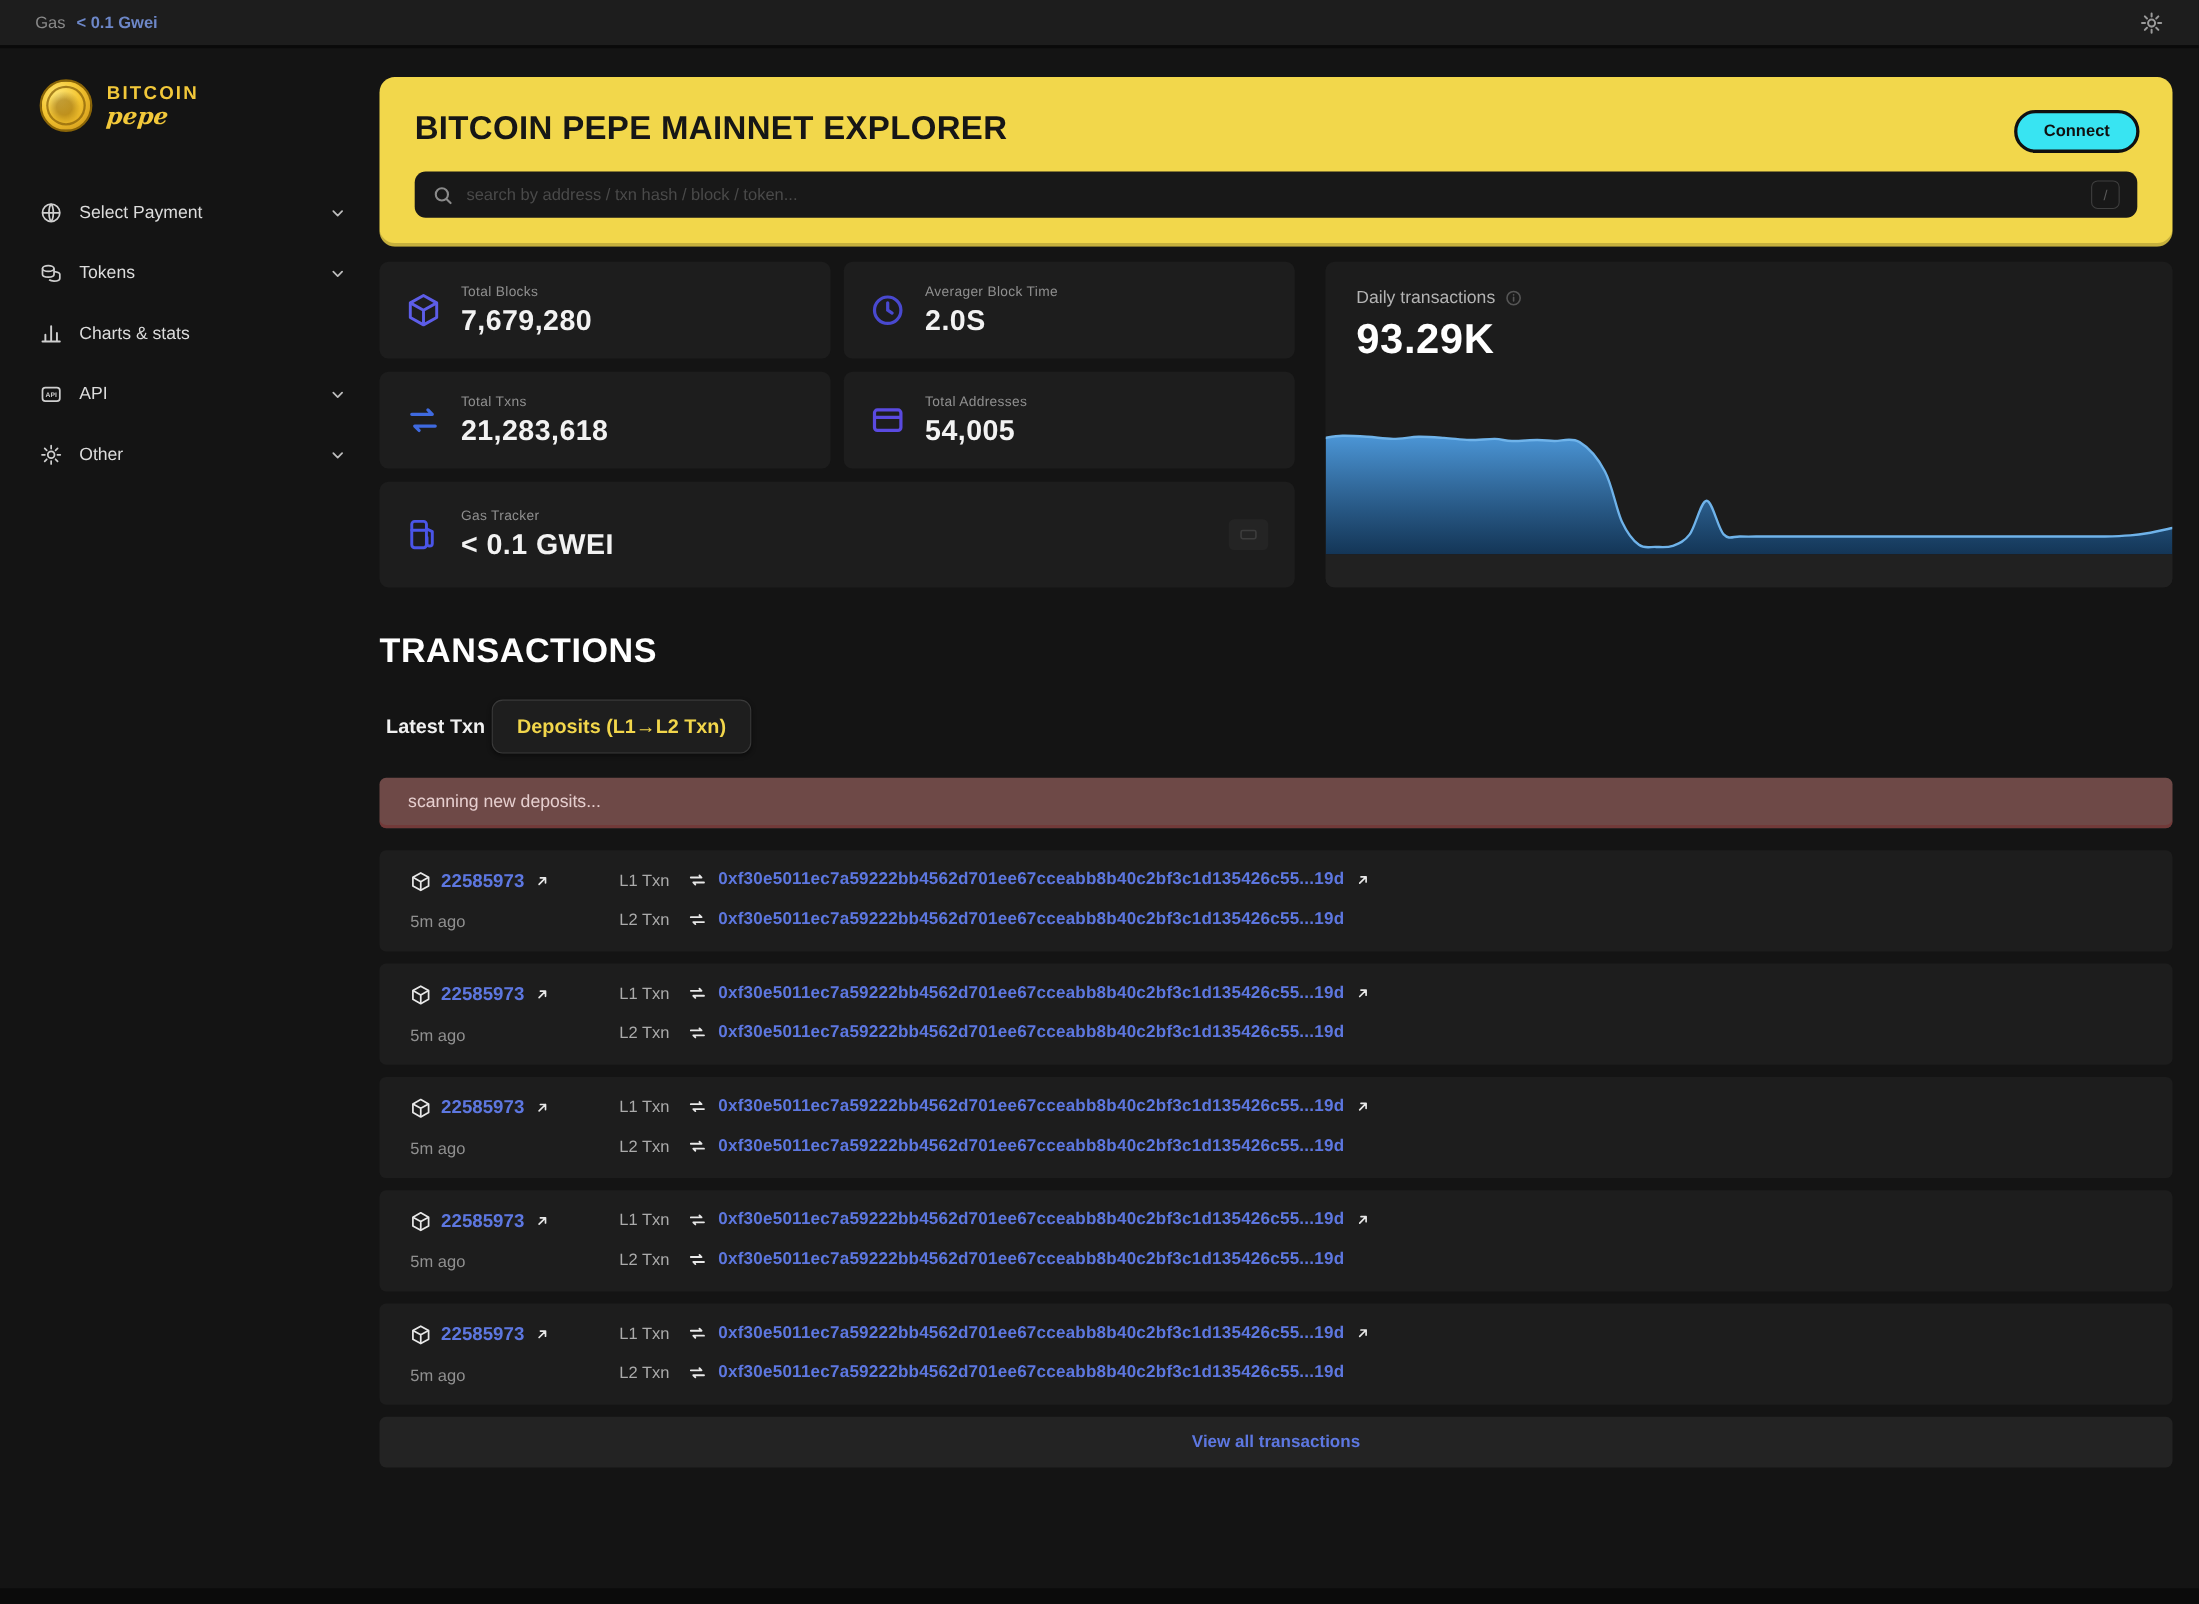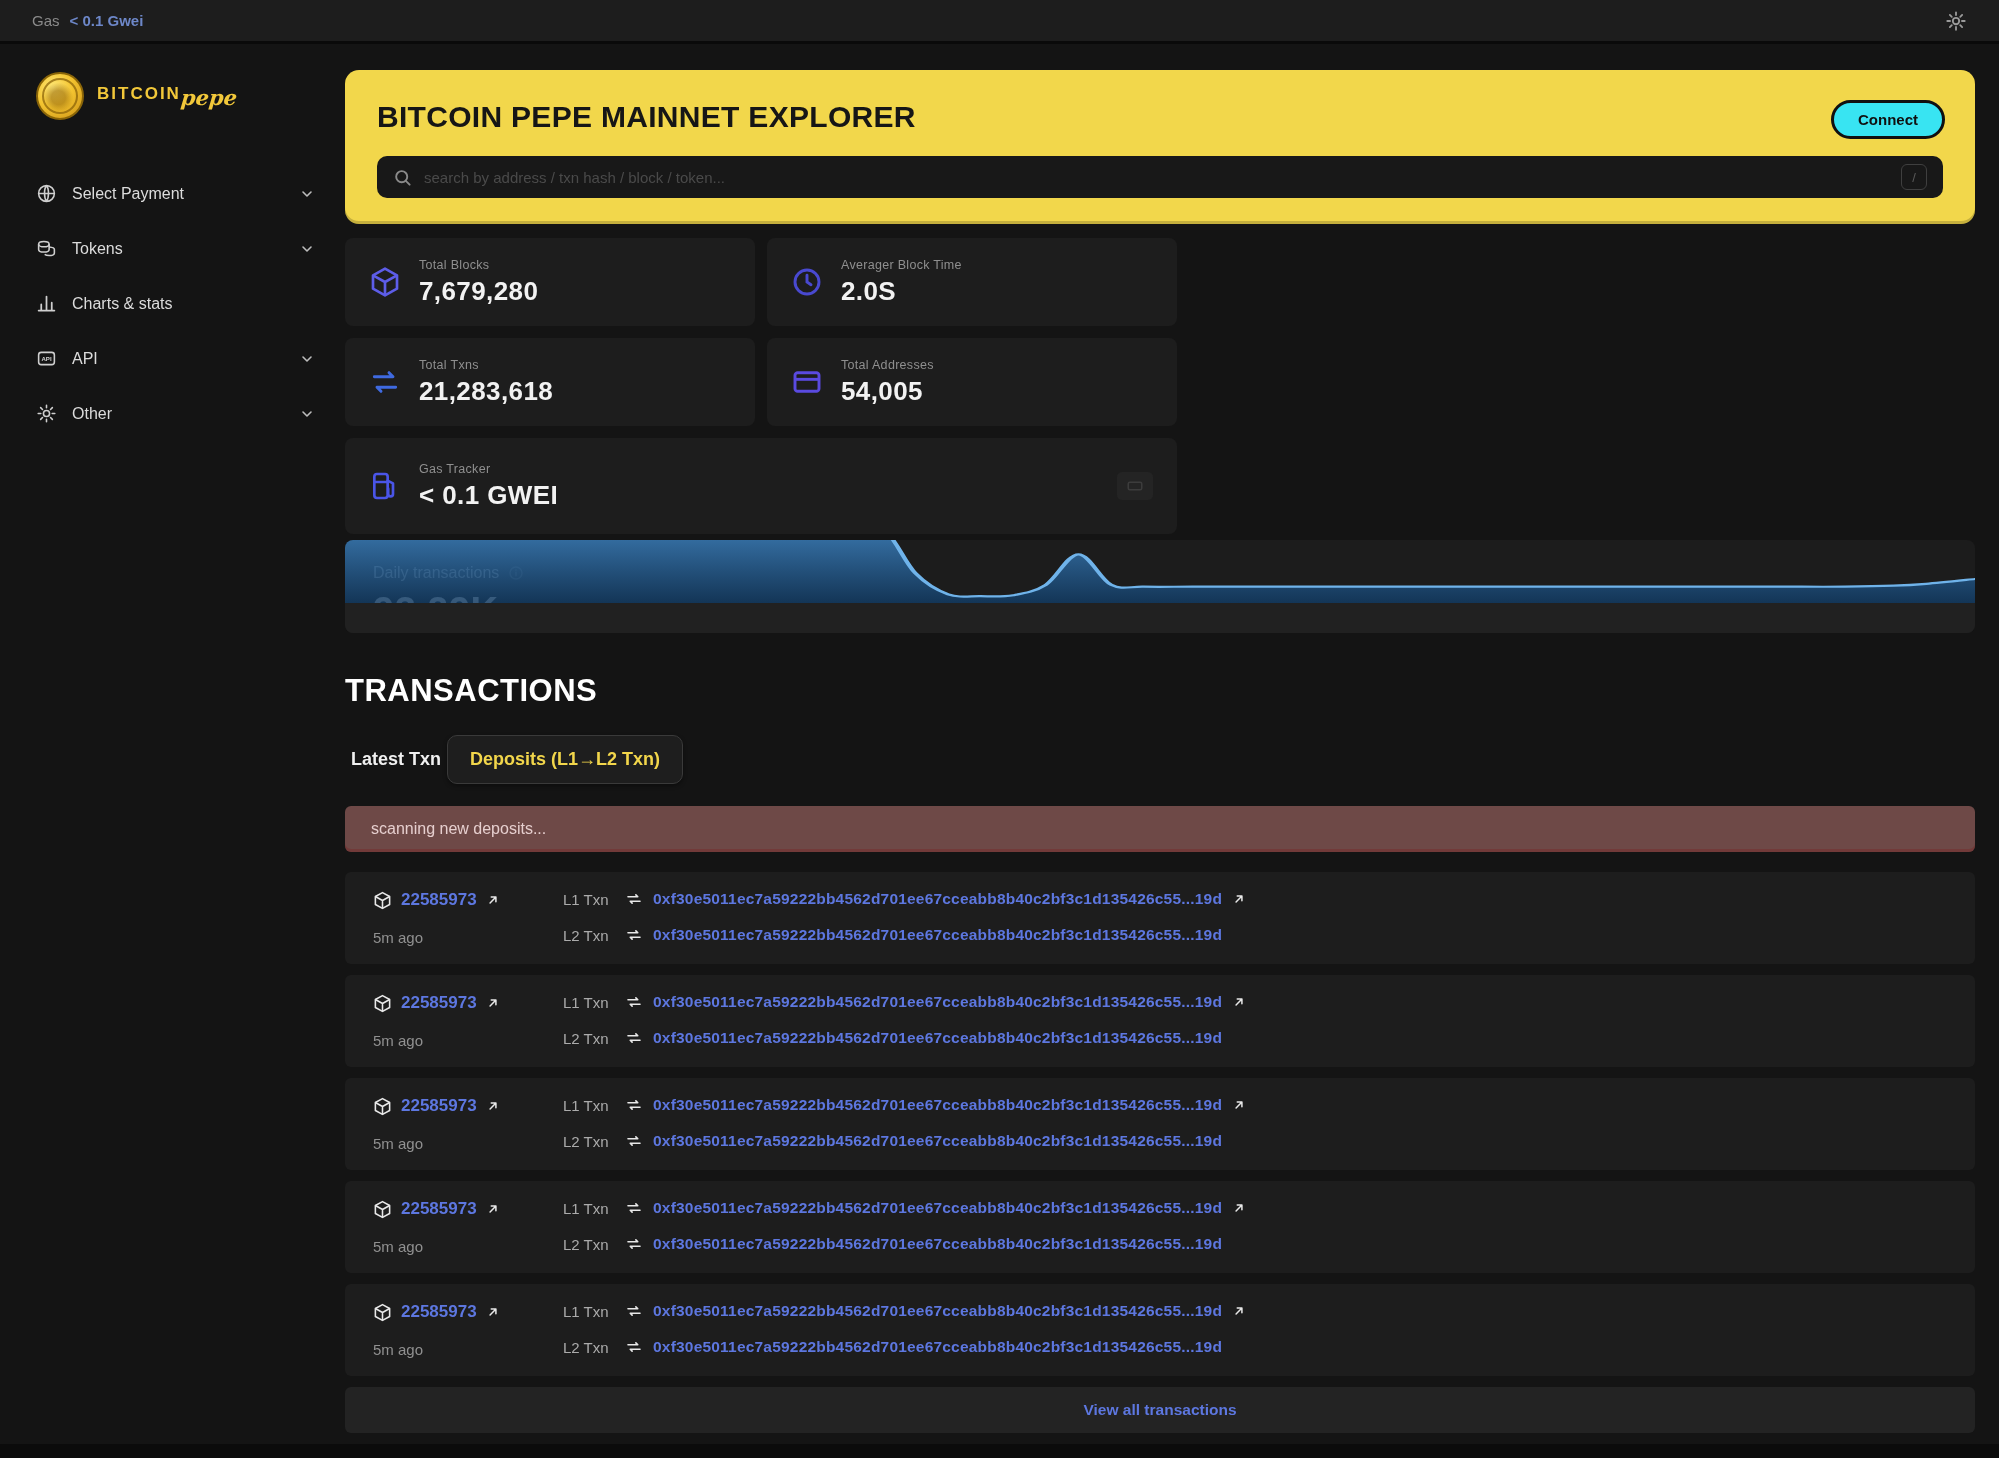--- a/index.html
+++ b/index.html
@@ -12,21 +12,21 @@
   .gas-value { color:#6d87c8; font-size:15px; font-weight:700; }
   .topbar .spacer { flex:1; }
   .topbar-gear { width:22px; height:22px; color:#9a9a9a; cursor:pointer; }
 
   
   .main { flex:1; display:flex; align-items:stretch; }
   .sidebar { width:345px; flex:none; padding:28px 0 0 36px; }
   .brand { display:flex; align-items:center; gap:13px; margin-bottom:46px; cursor:pointer; }
   .coin { width:48px; height:48px; border-radius:50%; background:radial-gradient(circle at 35% 32%, #ffe97a 0%, #f4c531 45%, #c98e12 100%); border:2px solid #8a6508; position:relative; flex:none; }
   .coin::after { content:""; position:absolute; inset:4px; border-radius:50%; border:2px solid rgba(140,100,10,.75); background:radial-gradient(circle at 45% 55%, rgba(146,100,8,.55) 0 28%, transparent 60%); }
-  .brand-text { display:flex; flex-direction:row; line-height:1;text-align:right; }
+  .brand-text { display:flex; flex-direction:column; line-height:1; }
   .brand-name { color:#f2c83a; font-weight:800; font-size:17px; letter-spacing:2px; }
   .brand-sub { color:#f2c83a; font-style:italic; font-weight:700; font-size:21px; font-family:"DejaVu Serif", serif; margin-top:2px; transform:skewX(-6deg); }
   .nav { display:flex; flex-direction:column; }
   .nav-item { height:55px; display:flex; align-items:center; gap:15px; color:#dcdcdc; font-size:16px; padding-right:30px; cursor:pointer; }
   .nav-icon { width:21px; height:21px; color:#cfcfcf; flex:none; }
   .nav-chevron { margin-left:auto; width:16px; height:16px; color:#bdbdbd; }
   .icon-svg { width:100%; height:100%; display:block; }
 
   
   .content { flex:1; padding:26px 24px 0 0; }
@@ -35,21 +35,21 @@
   .hero { position:relative; background:#f2d74b; border-radius:14px; padding:30px 32px 26px; box-shadow:inset 0 -3px 0 rgba(0,0,0,.18); }
   .hero-title { font-size:30px; font-weight:800; color:#161616; letter-spacing:.3px; }
   .connect-btn { position:absolute; top:30px; right:30px; background:#38e4f2; border:3px solid #101010; border-radius:20px; padding:8px 24px; font-size:15px; font-weight:800; color:#101010; cursor:pointer; font-family:inherit; }
   .search-bar { margin-top:22px; height:42px; background:#181818; border-radius:10px; display:flex; align-items:center; padding:0 16px; gap:12px; }
   .search-icon { width:19px; height:19px; color:#8a8a8a; flex:none; }
   .search-input { flex:1; background:transparent; border:none; outline:none; color:#d8d8d8; font-size:15px; font-family:inherit; }
   .search-input::placeholder { color:#4a4a4a; }
   .slash-key { width:26px; height:26px; border:1px solid #3f3f3f; border-radius:6px; color:#5a5a5a; font-size:13px; display:flex; align-items:center; justify-content:center; flex:none; }
 
   
-  .stats-row { display:flex; gap:6px; margin-top:14px;flex-direction:column; }
+  .stats-row { display:flex; gap:28px; margin-top:14px; }
   .stats-grid { width:832px; flex:none; display:grid; grid-template-columns:1fr 1fr; grid-template-rows:88px 88px 96px; gap:12px; }
   .stat-card { background:#1d1d1d; border-radius:8px; display:flex; align-items:center; padding:0 24px; gap:18px; }
   .stat-card.wide { grid-column:1 / 3; }
   .stat-icon { width:32px; height:32px; flex:none; }
   .c-cube{color:#5d5de8;} .c-clock{color:#4949d0;} .c-swap{color:#3f6ae0;} .c-wallet{color:#5a4ae0;} .c-gas{color:#4a55e8;}
   .stat-texts { display:flex; flex-direction:column; }
   .stat-label { font-size:12.5px; color:#8f8f8f; letter-spacing:.3px; }
   .stat-value { font-size:26px; font-weight:800; color:#f2f2f2; margin-top:4px; letter-spacing:.4px; }
   .gas-faint { margin-left:auto; width:36px; height:28px; background:#242424; border-radius:5px; color:#3c3c3c; display:flex; align-items:center; justify-content:center; }
   .gas-faint svg { width:18px; height:18px; }

